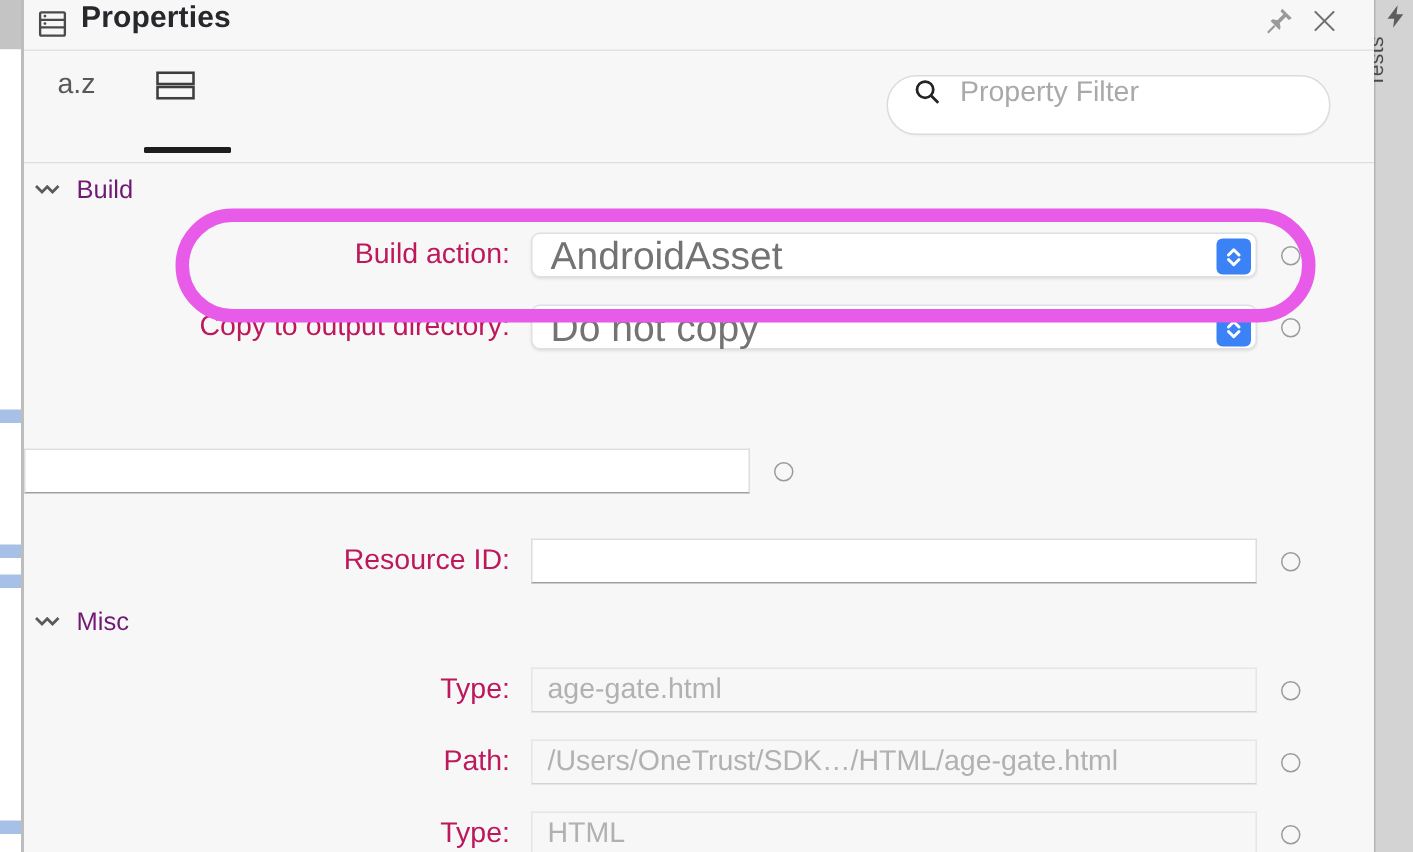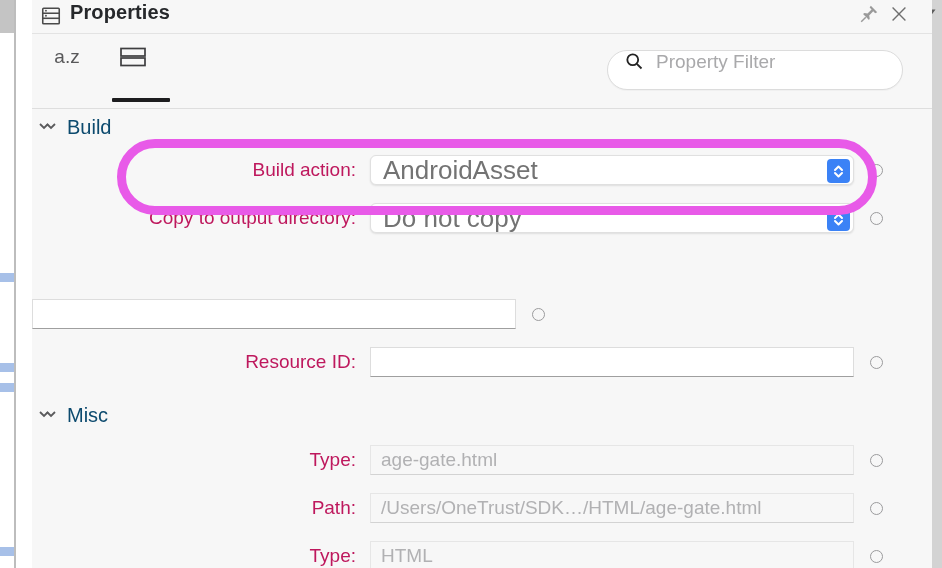--- a/index.html
+++ b/index.html
@@ -74,21 +74,20 @@
     letter-spacing: .3px;
     white-space: nowrap;
   }
 
   
   .panel {
     position: absolute;
     left: 16px; top: 0;
     width: 900px; height: 568px;
     background: #f7f7f7;
-    margin-left: 16px;
   }
 
   .panel-titlebar {
     position: relative;
     height: 33px;
     background: #f7f7f7;
   }
   .panel-title-icon {
     position: absolute;
     left: 8px; top: 5px;
@@ -186,22 +185,22 @@
     align-items: center;
     height: 24px;
     cursor: default;
   }
   .group-chevron {
     width: 20px; height: 14px;
     color: #5a5a5c;
     margin-right: 9px;
   }
   .group-label {
-    font-size: 20px;
-    color: #0c4a6e;
+    font-size: 17px;
+    color: #701a75;
   }
 
   .row {
     position: absolute;
     left: 0;
     width: 900px;
     height: 28px;
     display: flex;
     align-items: center;
   }
@@ -409,21 +408,21 @@
       </div>
 
 
       <div class="row" style="top:191px">
         <div class="textfield">
           <span class="textfield-value"></span>
         </div>
         <span class="row-dot"></span>
       </div>
 
-      <div class="row" style="top:239px">
+      <div class="row" style="top:251px">
         <span class="row-label">Resource ID:</span>
         <div class="textfield">
           <span class="textfield-value"></span>
         </div>
         <span class="row-dot"></span>
       </div>
 
       <div class="group-header" style="top:294px">
         <span class="group-chevron">
           <svg viewBox="0 0 20 14" fill="none" stroke="currentColor" stroke-width="1.8">

